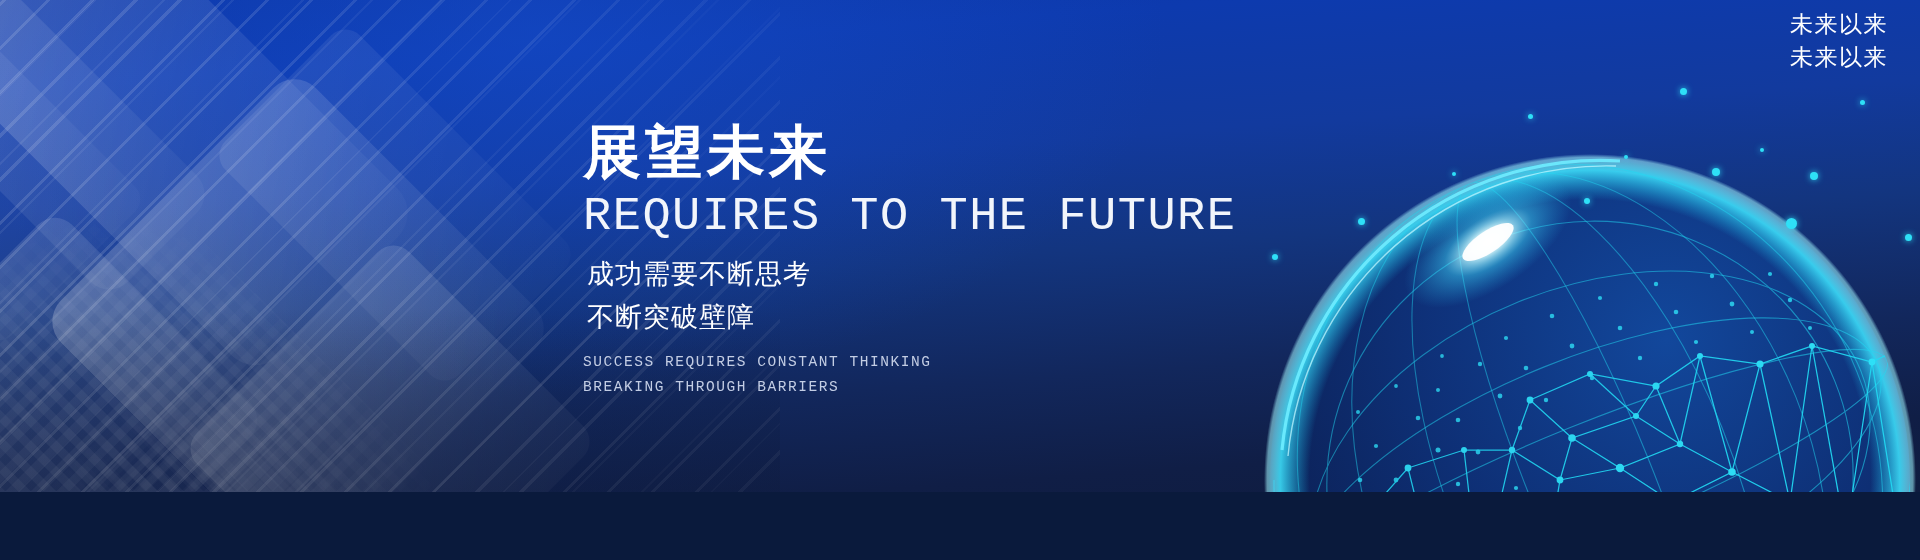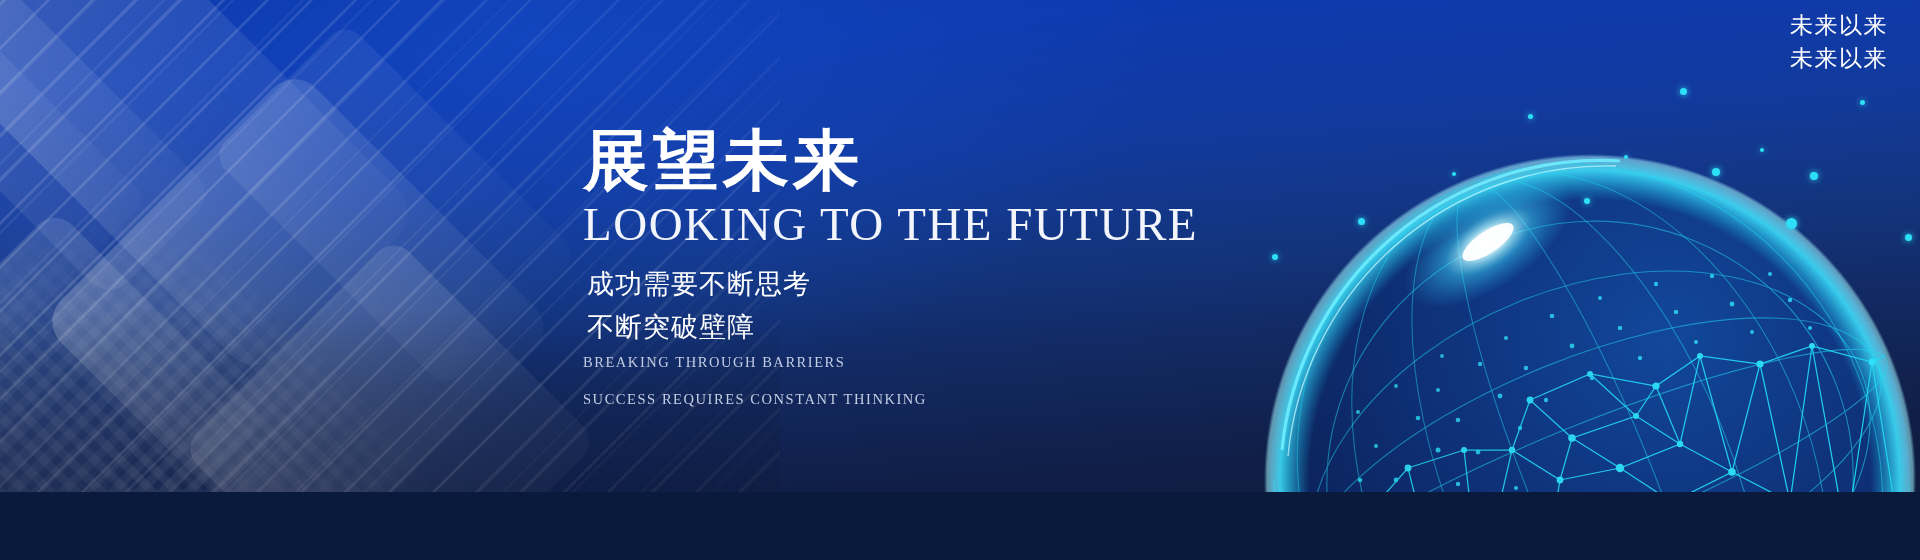--- a/index.html
+++ b/index.html
@@ -3,21 +3,21 @@
 <meta charset="utf-8">
 <style>
   html,body{margin:0;padding:0;background:#0a1a3c;}
   *{box-sizing:border-box;}
 
   .banner{
     position:relative;
     width:1920px;
     height:492px;
     overflow:hidden;
-    font-family:Liberation Serif, serif;
+    font-family:Liberation Mono, monospace;
     background:
       radial-gradient(ellipse 900px 520px at 28% 6%, rgba(22,78,205,0.55) 0%, rgba(22,78,205,0) 70%),
       linear-gradient(176deg,#0c36a6 0%,#0d3aae 14%,#123a9e 34%,#13357f 52%,#12275c 72%,#101e46 88%,#0f1c3f 100%);
   }
 
   
   .geo{position:absolute;left:0;top:0;width:780px;height:560px;overflow:hidden;}
 
   
   .stripes{
@@ -106,21 +106,21 @@
   .geo-fade{
     position:absolute;left:0;top:0;width:780px;height:560px;
     background:linear-gradient(to bottom, rgba(16,30,70,0) 55%, rgba(15,28,63,0.55) 100%);
     pointer-events:none;
   }
 
   
   .copy{position:absolute;left:583px;top:128px;width:620px;}
   .headline-cn{
     color:#ffffff;
-    font-size:66px;
+    font-size:58px;
     font-weight:bold;
     letter-spacing:4px;
     line-height:1.0;
     margin:0 0 6px 0;
     white-space:nowrap;
   }
   .headline-en{
     color:#f2f5fb;
     font-size:47px;
     font-weight:300;
@@ -427,20 +427,20 @@
     <span class="fdot" style="left:800px;top:60px;width:5px;height:5px;"></span>
   </div>
 
   <div class="slogan">
     <div>未来以来</div>
     <div>未来以来</div>
   </div>
 
   <div class="copy">
     <h1 class="headline-cn">展望未来</h1>
-    <div class="headline-en">LOOKING TO THE FUTURE</div>
+    <div class="headline-en">REQUIRES TO THE FUTURE</div>
     <div class="sub-cn">成功需要不断思考</div>
     <div class="sub-cn">不断突破壁障</div>
+    <div class="sub-en">SUCCESS REQUIRES CONSTANT THINKING</div>
     <div class="sub-en" style="margin-top:0">BREAKING THROUGH BARRIERS</div>
-    <div class="sub-en">SUCCESS REQUIRES CONSTANT THINKING</div>
   </div>
 
 </div>
 
 </body></html>

